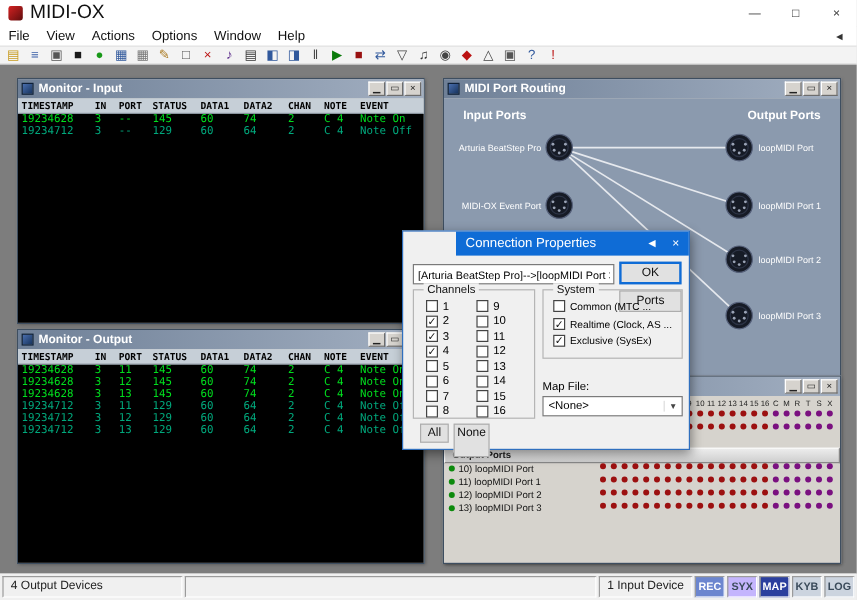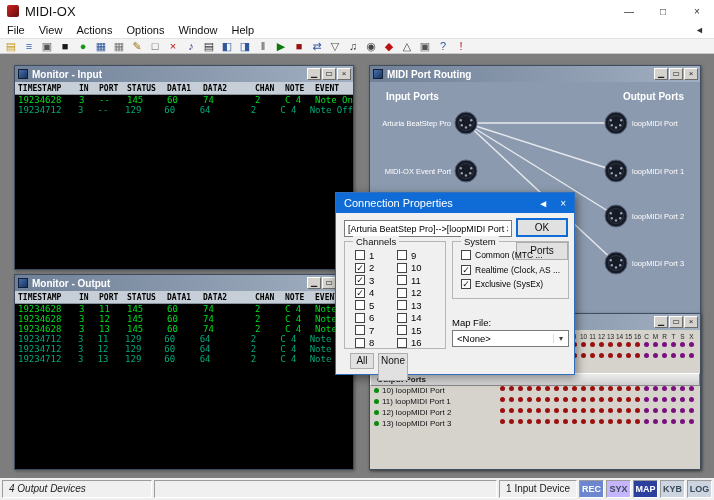--- a/index.html
+++ b/index.html
@@ -2,21 +2,21 @@
 <html style="--dot-r: #9c1010; --dot-p: #7a1080; --dot-g: #0c8a0c;"><head>
 <meta charset="utf-8">
 <style>
   * { box-sizing: border-box; margin: 0; padding: 0; }
   html,body { width:714px; height:500px; }
   body { font-family:"Liberation Sans",sans-serif; background:#fff; position:relative; overflow:hidden; }
 
   
   .titlebar { height:22px; background:#fff; display:flex; align-items:center; }
   .app-icon { width:12px; height:12px; margin:0 6px 0 7px; background:linear-gradient(135deg,#d42222,#5f0d0d); border-radius:2px; }
-  .title-text { font-size:13px; color:#111; }
+  .title-text { font-size:16px; color:#111; }
   .win-controls { margin-left:auto; display:flex; }
   .win-btn { width:34px; height:22px; display:flex; align-items:center; justify-content:center; font-size:10px; color:#333; }
 
   .menubar { height:16px; display:flex; align-items:center; background:#fff; font-size:11px; color:#111; }
   .menu-items { display:flex; }
   .menu-item { padding:0 7px; }
   .menu-right { margin-left:auto; padding-right:10px; font-size:9px; color:#333; }
 
   .toolbar { height:16px; display:flex; align-items:center; background:#f3f3f3; border-top:1px solid #e2e2e2; border-bottom:1px solid #c9c9c9; padding-left:3px; gap:2px; }
   .tb-icon { width:16px; height:14px; font-size:11px; line-height:14px; text-align:center; }
@@ -29,21 +29,21 @@
   .win-icon { width:10px; height:10px; margin-right:4px; background:linear-gradient(135deg,#4a6fae,#16325c); border:1px solid #0e2038; flex:0 0 auto; }
   .child-title .t { color:#fff; font-size:10px; font-weight:bold; flex:1; white-space:nowrap; overflow:hidden; }
   .cbtn { width:14px; height:12px; background:#d6d3ce; border:1px solid; border-color:#fff #6d6d6d #6d6d6d #fff; font-size:8px; line-height:10px; text-align:center; color:#222; margin-left:1px; flex:0 0 auto; }
 
   
   .mon-input  { left:14px; top:11px;  width:340px; height:205px; }
   .mon-output { left:14px; top:220px; width:340px; height:196px; }
   .mon-head { height:13px; background:#c6cfd7; display:flex; align-items:center; font-family:"DejaVu Sans Mono",monospace; font-size:8px; font-weight:bold; color:#000; border-bottom:1px solid #8a949e; }
   .mon-body { position:absolute; top:29px; left:0; right:0; bottom:0; background:#000; font-family:"DejaVu Sans Mono",monospace; font-size:9px; overflow:hidden; }
   .mon-row { display:flex; height:10px; line-height:10px; white-space:nowrap; }
-  .c0{width:64px;padding-left:3px}.c1{width:20px}.c2{width:28px}.c3{width:40px}.c4{width:36px}.c5{width:52px}.c6{width:30px}.c7{width:30px}.c8{flex:1}
+  .c0{width:64px;padding-left:3px}.c1{width:20px}.c2{width:28px}.c3{width:40px}.c4{width:36px}.c5{width:37px}.c6{width:30px}.c7{width:30px}.c8{flex:1}
 
   
   .routing-win { left:369px; top:11px; width:332px; height:405px; }
   .routing-body { position:absolute; top:16px; left:0; right:0; bottom:0; background:#8b9aae; overflow:hidden; }
   .routing-lines { position:absolute; left:0; top:0; width:100%; height:100%; }
   .routing-lines line { stroke:#e6e9ee; stroke-width:1.4; }
   .ports-label { position:absolute; color:#fff; font-weight:bold; font-size:10px; white-space:nowrap; }
   .in-label { left:16px; top:9px; }
   .out-label { right:16px; top:9px; }
   .port { position:absolute; display:flex; align-items:center; }
@@ -63,21 +63,21 @@
   .act-cell { width:9px; text-align:center; font-size:6.5px; color:#222; line-height:11px; }
   .act-row { display:flex; height:11px; align-items:flex-start; }
   .dots { display:flex; width:198px; align-items:center; }
   .dot { width:5px; height:5px; border-radius:50%; margin:0 2px; flex:0 0 auto; }
   .dot-r{background:var(--dot-r,#9c1010)} .dot-p{background:var(--dot-p,#7a1080)}
   .led { width:5px; height:5px; border-radius:50%; background:var(--dot-g,#0c8a0c); flex:0 0 auto; }
   .act-section { height:13px; background:linear-gradient(#ececec,#cfcfcf); border:1px solid; border-color:#fff #888 #888 #fff; font-size:8px; font-weight:bold; color:#222; line-height:11px; padding-left:6px; margin-top:9px; }
 
   
   .dialog { position:absolute; left:335px; top:138px; width:240px; height:183px; background:#f0f0f0; border:1px solid #2f6fbe; box-shadow:2px 3px 9px rgba(0,0,0,.45); z-index:10; }
-  .dlg-title { height:20px; background:#0f6cd6; display:flex; align-items:center; padding:0 8px; }
+  .dlg-title { height:20px; background:#0f6cd6; display:flex; align-items:center; padding:0 8px;margin-left:44px; }
   .dlg-title .t { color:#fff; font-size:11px; flex:1; white-space:nowrap; }
   .dlg-glyph { color:#fff; font-size:10px; margin-left:12px; }
   .dlg-body { position:relative; height:163px; font-size:10px; }
   .dlg-input { position:absolute; left:8px; top:7px; width:168px; height:17px; border:1px solid #7a7a7a; background:#fff; font-size:9px; padding:0 3px; font-family:"Liberation Sans",sans-serif; }
   .btn { position:absolute; background:#e1e1e1; border:1px solid #adadad; font-size:10px; text-align:center; color:#111; }
   .btn-ok { left:180px; top:5px; width:52px; height:19px; border:2px solid #0f6cd6; line-height:15px; }
   .btn-cancel { left:180px; top:29px; width:52px; height:18px; line-height:16px; }
   .group { position:absolute; border:1px solid #b5b5b5; }
   .group-label { position:absolute; top:-6px; left:8px; background:#f0f0f0; padding:0 3px; font-size:9.5px; color:#111; }
   .grp-channels { left:8px; top:28px; width:102px; height:108px; }
@@ -90,21 +90,21 @@
   .sys-row { display:flex; align-items:center; gap:4px; font-size:8.5px; white-space:nowrap; }
   .map-label { position:absolute; left:116px; top:104px; font-size:9.5px; }
   .combo { position:absolute; left:116px; top:117px; width:117px; height:17px; background:#fff; border:1px solid #7a7a7a; display:flex; align-items:center; font-size:9.5px; padding-left:4px; }
   .combo-arrow { margin-left:auto; width:15px; text-align:center; font-size:8px; color:#444; border-left:1px solid #ddd; }
   .btn-all { left:14px; top:140px; width:24px; height:16px; line-height:14px; }
   .btn-none { left:42px; top:140px; width:30px; height:28px; line-height:14px; }
 
   
   .statusbar { position:absolute; bottom:0; left:0; width:714px; height:22px; background:#f0f0f0; display:flex; align-items:center; padding:0 2px; gap:2px; font-size:10px; color:#222; }
   .sb-cell { border:1px solid; border-color:#9b9b9b #fff #fff #9b9b9b; height:18px; line-height:16px; padding:0 6px; white-space:nowrap; }
-  .sb-left { width:150px;font-style:italic; }
+  .sb-left { width:150px; }
   .sb-spacer { flex:1; }
   .sb-inds { display:flex; gap:2px; }
   .sb-ind { width:25px; text-align:center; font-size:9px; font-weight:bold; height:18px; line-height:17px; border:1px solid; border-color:#9b9b9b #fff #fff #9b9b9b; }
 </style>
 </head>
 <body>
 
 <div class="app">
 
   <div class="titlebar">

